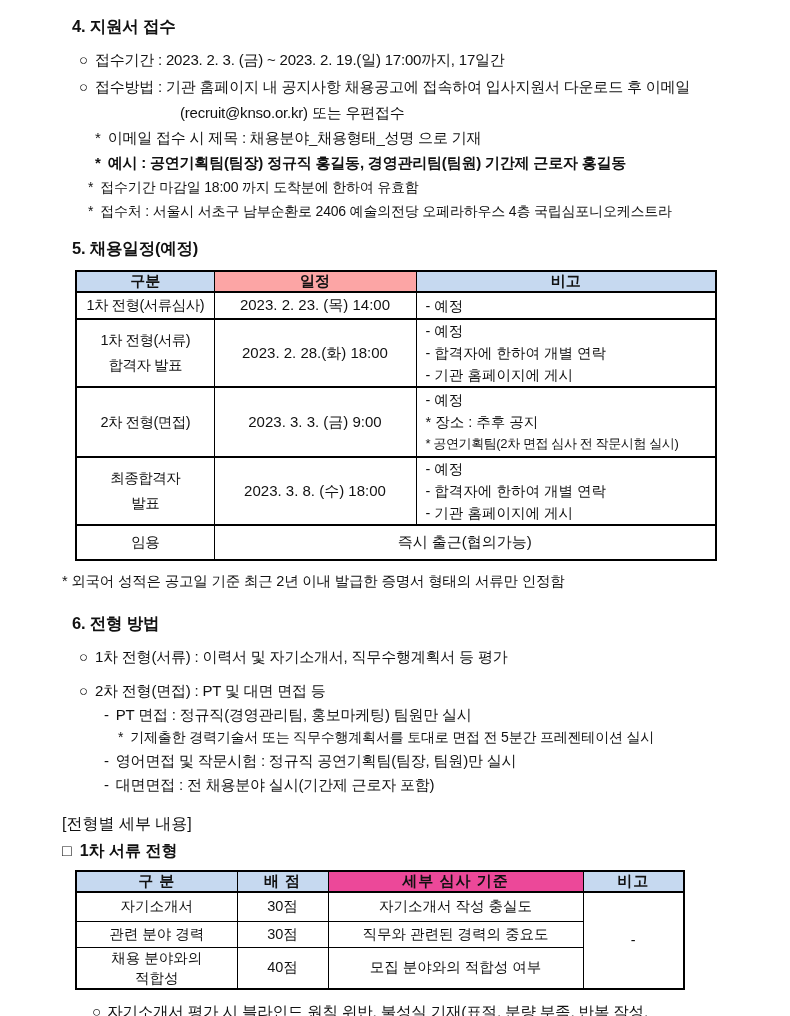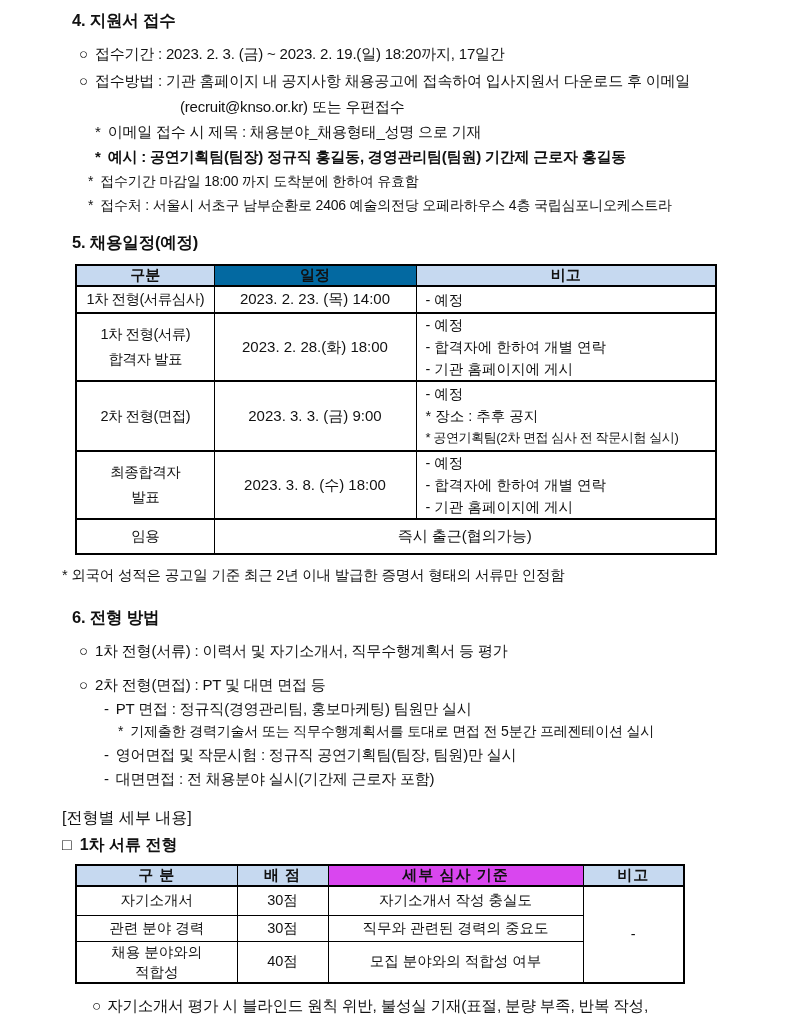--- a/index.html
+++ b/index.html
@@ -2,21 +2,21 @@
 <html><head>
 <meta charset="utf-8">
 <style>
   * { margin:0; padding:0; box-sizing:border-box; }
   html,body { background:#ffffff; }
   body {
     width:790px; height:1016px; overflow:hidden;
     font-family:"Liberation Sans","DejaVu Sans",sans-serif;
     color:#111111;
   }
-  .page { position:relative; width:790px; height:1016px; padding-top:10px; background:#ffffff; }
+  .page { position:relative; width:790px; height:1016px; padding-top:16px; background:#ffffff; }
 
   .sec-heading { font-size:16.5px; font-weight:bold; margin-left:72px; letter-spacing:-0.2px; }
   .h-s5 { margin-top:18px; }
   .h-s6 { margin-top:22px; }
 
   .ln { font-size:15px; line-height:18px; letter-spacing:-0.2px; white-space:nowrap; }
   .ln .mk { display:inline-block; margin-right:7px; }
   .ln-circle { margin-left:79px; margin-top:9px; }
   .ln-first { margin-top:13px; }
   .ln-deep { margin-left:180px; margin-top:8px; }
@@ -65,21 +65,21 @@
   .footer-line .mk { margin-right:6px; }
 </style>
 </head>
 <body>
 
 <div class="page">
 
   <div class="sec-heading">4. 지원서 접수</div>
 
   <div class="ln ln-circle ln-first">
-    <span class="mk">○</span><span>접수기간 : 2023. 2. 3. (금) ~ 2023. 2. 19.(일) 18:20까지, 17일간</span>
+    <span class="mk">○</span><span>접수기간 : 2023. 2. 3. (금) ~ 2023. 2. 19.(일) 17:00까지, 17일간</span>
   </div>
   <div class="ln ln-circle">
     <span class="mk">○</span><span>접수방법 : 기관 홈페이지 내 공지사항 채용공고에 접속하여 입사지원서 다운로드 후 이메일</span>
   </div>
   <div class="ln ln-deep">(recruit@knso.or.kr) 또는 우편접수</div>
   <div class="ln ln-star">
     <span class="mk">*</span><span>이메일 접수 시 제목 : 채용분야_채용형태_성명 으로 기재</span>
   </div>
   <div class="ln ln-star ln-bold">
     <span class="mk">*</span><span>예시 :  공연기획팀(팀장) 정규직 홍길동, 경영관리팀(팀원) 기간제 근로자 홍길동</span>
@@ -95,21 +95,21 @@
 
   <table class="tbl tbl-schedule">
     <colgroup>
         <col style="width:138px">
         <col style="width:202px">
         <col style="width:300px">
       </colgroup>
     <thead>
       <tr>
         <th style="background: rgb(198, 217, 240);">구분</th>
-        <th style="background: #0369a1;">일정</th>
+        <th style="background: #fca5a5;">일정</th>
         <th style="background: rgb(198, 217, 240);">비고</th>
       </tr>
     </thead>
     <tbody>
       <tr class="r1">
         <td class="c-label">1차 전형(서류심사)</td>
         <td class="c-date">2023. 2. 23. (목) 14:00</td>
         <td class="c-notes">
           <div>- 예정</div>
         </td>
@@ -182,21 +182,21 @@
     <colgroup>
         <col style="width:161px">
         <col style="width:91px">
         <col style="width:255px">
         <col style="width:101px">
       </colgroup>
     <thead>
       <tr>
         <th style="background: rgb(198, 217, 240);">구 분</th>
         <th style="background: rgb(198, 217, 240);">배 점</th>
-        <th style="background: #d946ef;">세부 심사 기준</th>
+        <th style="background: #ec4899;">세부 심사 기준</th>
         <th style="background: rgb(198, 217, 240);">비고</th>
       </tr>
     </thead>
     <tbody>
       <tr class="cr1">
         <td>자기소개서</td>
         <td>30점</td>
         <td>자기소개서 작성 충실도</td>
         <td rowspan="3">-</td>
       </tr>

